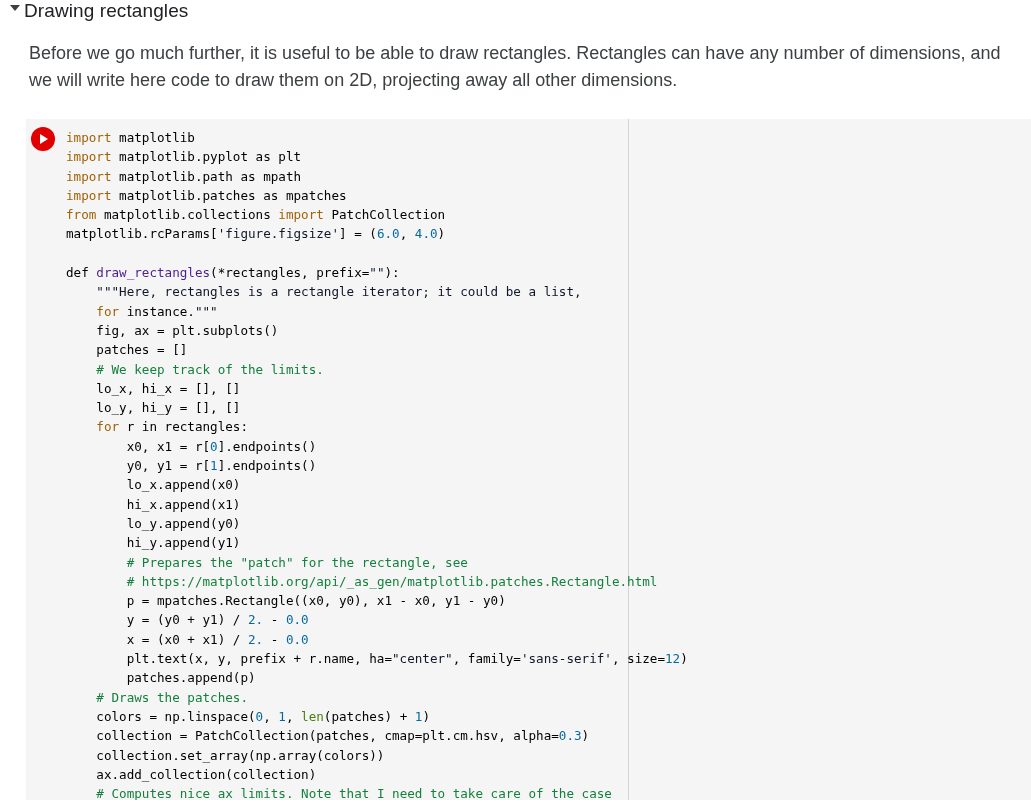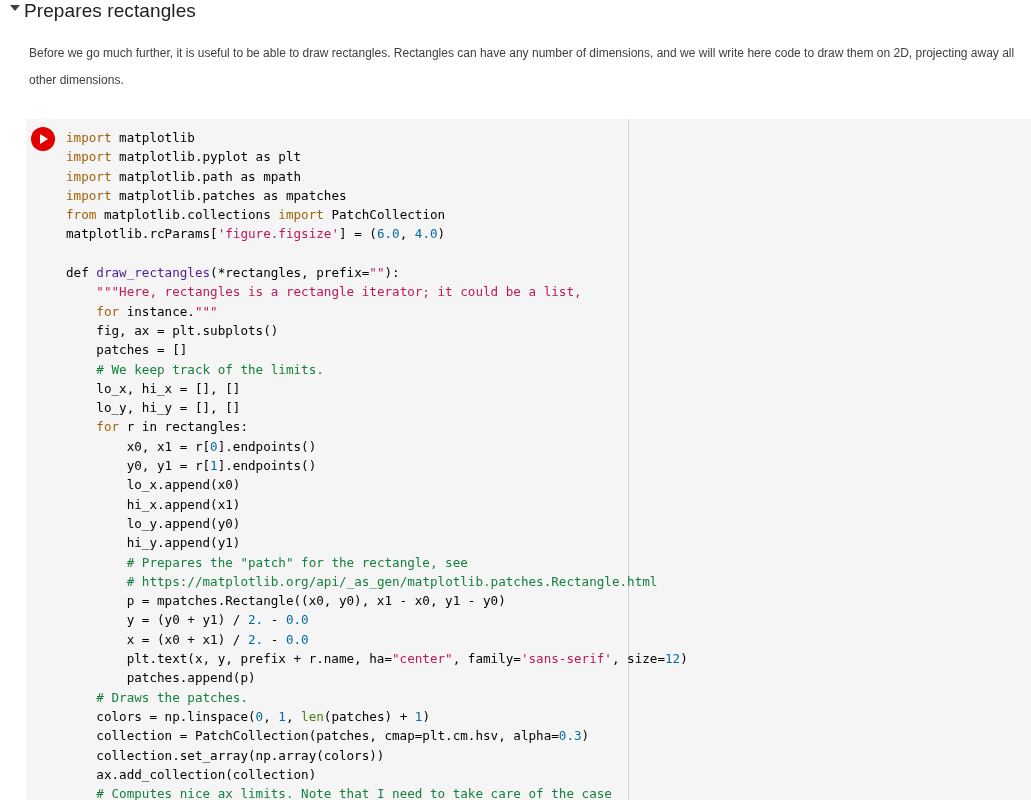--- a/index.html
+++ b/index.html
@@ -44,21 +44,21 @@
     font-weight: 400;
     color: #202124;
     letter-spacing: 0.1px;
     padding-top: 0px;
   }
 
   
   .para {
     margin: 14px 0 0 0;
     padding: 0 12px 0 29px;
-    font-size: 12px;
+    font-size: 18px;
     line-height: 27px;
     color: #3c4043;
     max-width: 1002px;
   }
 
   
   .cell {
     position: relative;
     margin-top: 25px;
     margin-left: 26px;
@@ -107,34 +107,34 @@
     white-space: pre;
     color: #000000;
     letter-spacing: 0px;
   }
   .code .ln { display: block; height: 19.3px; }
 
   
   .kw   { color: #a16207; }       
   .kwb  { color: #000000; }       
   .fn   { color: #4c1d95; }       
-  .str  { color: #be185d; }       
+  .str  { color: #0f172a; }       
   .num  { color: #0369a1; }       
   .com  { color: #15803d; }       
   .bi   { color: #4d7c0f; }       
   .lnk  { color: #15803d; cursor: pointer; }
 </style>
 </head>
 <body>
 
 <div class="section-head">
   <div class="disclosure">
     <span class="tri"></span>
   </div>
-  <div class="section-title">Prepares rectangles</div>
+  <div class="section-title">Drawing rectangles</div>
 </div>
 
 <p class="para">Before we go much further, it is useful to be able to draw rectangles. Rectangles can have any number of dimensions, and we will write here code to draw them on 2D, projecting away all other dimensions.</p>
 
 <div class="cell">
   <div class="run-btn">
     <span class="play"></span>
   </div>
   <div class="ruler"></div>
   <div class="code" id="code-body"><span class="ln"><span class="kw">import</span> matplotlib</span><span class="ln"><span class="kw">import</span> matplotlib.pyplot <span class="kwb">as</span> plt</span><span class="ln"><span class="kw">import</span> matplotlib.path <span class="kwb">as</span> mpath</span><span class="ln"><span class="kw">import</span> matplotlib.patches <span class="kwb">as</span> mpatches</span><span class="ln"><span class="kw">from</span> matplotlib.collections <span class="kw">import</span> PatchCollection</span><span class="ln">matplotlib.rcParams[<span class="str">'figure.figsize'</span>] = (<span class="num">6.0</span>, <span class="num">4.0</span>)</span><span class="ln">&nbsp;</span><span class="ln"><span class="kwb">def</span> <span class="fn">draw_rectangles</span>(*rectangles, prefix=<span class="str">""</span>):</span><span class="ln">    <span class="str">"""Here, rectangles is a rectangle iterator; it could be a list,</span></span><span class="ln">    <span class="kw">for</span> instance.<span class="str">"""</span></span><span class="ln">    fig, ax = plt.subplots()</span><span class="ln">    patches = []</span><span class="ln">    <span class="com"># We keep track of the limits.</span></span><span class="ln">    lo_x, hi_x = [], []</span><span class="ln">    lo_y, hi_y = [], []</span><span class="ln">    <span class="kw">for</span> r <span class="kwb">in</span> rectangles:</span><span class="ln">        x0, x1 = r[<span class="num">0</span>].endpoints()</span><span class="ln">        y0, y1 = r[<span class="num">1</span>].endpoints()</span><span class="ln">        lo_x.append(x0)</span><span class="ln">        hi_x.append(x1)</span><span class="ln">        lo_y.append(y0)</span><span class="ln">        hi_y.append(y1)</span><span class="ln">        <span class="com"># Prepares the "patch" for the rectangle, see</span></span><span class="ln">        <span class="com"># </span><span class="lnk">https://matplotlib.org/api/_as_gen/matplotlib.patches.Rectangle.html</span><span class="com"></span></span><span class="ln">        p = mpatches.Rectangle((x0, y0), x1 - x0, y1 - y0)</span><span class="ln">        y = (y0 + y1) / <span class="num">2.</span> - <span class="num">0.0</span></span><span class="ln">        x = (x0 + x1) / <span class="num">2.</span> - <span class="num">0.0</span></span><span class="ln">        plt.text(x, y, prefix + r.name, ha=<span class="str">"center"</span>, family=<span class="str">'sans-serif'</span>, size=<span class="num">12</span>)</span><span class="ln">        patches.append(p)</span><span class="ln">    <span class="com"># Draws the patches.</span></span><span class="ln">    colors = np.linspace(<span class="num">0</span>, <span class="num">1</span>, <span class="bi">len</span>(patches) + <span class="num">1</span>)</span><span class="ln">    collection = PatchCollection(patches, cmap=plt.cm.hsv, alpha=<span class="num">0.3</span>)</span><span class="ln">    collection.set_array(np.array(colors))</span><span class="ln">    ax.add_collection(collection)</span><span class="ln">    <span class="com"># Computes nice ax limits. Note that I need to take care of the case</span></span></div>

